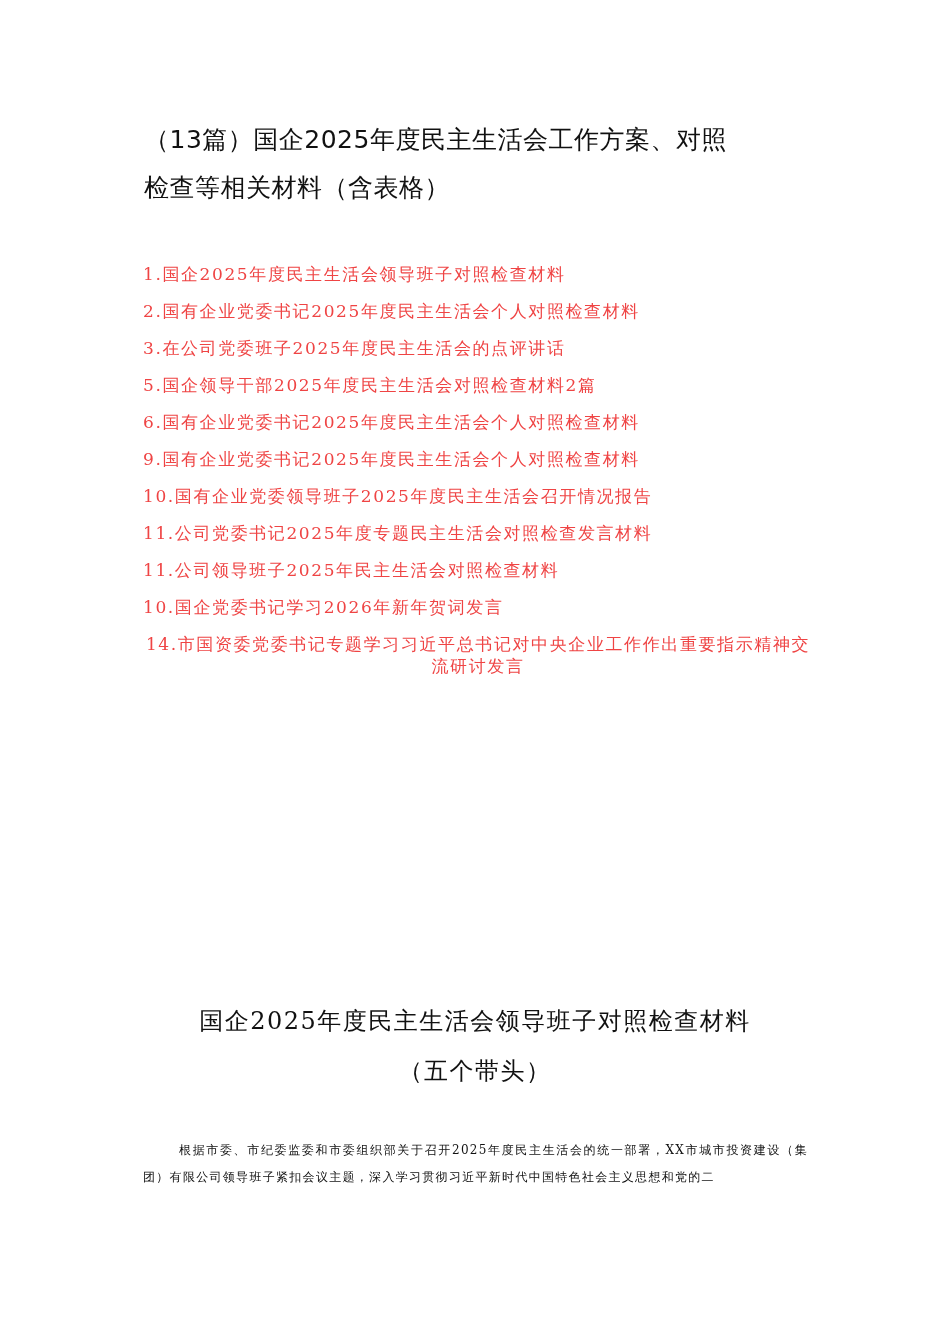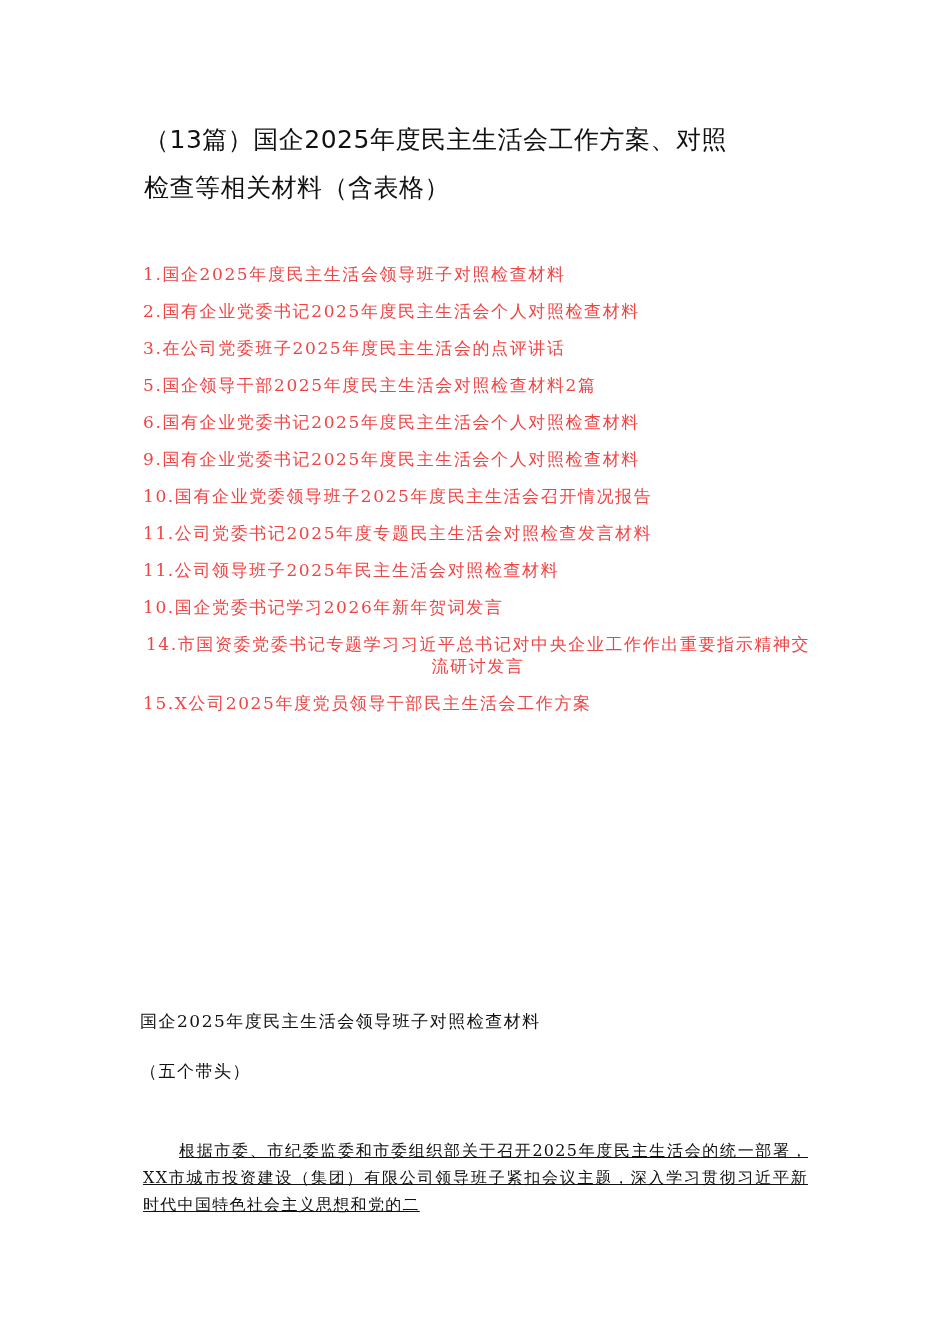--- a/index.html
+++ b/index.html
@@ -51,42 +51,41 @@
       color: #ef4444;
     }
     .toc-item.multi {
       text-align: center;
     }
     .doc-title {
       position: absolute;
       left: 140px;
       top: 996px;
       width: 670px;
-      text-align: left;
-      font-size: 17px;
+      text-align: center;
+      font-size: 24px;
       line-height: 50px;
       letter-spacing: 1.5px;
       color: #111;
     }
     .doc-subtitle {
       display: block;
     }
     .body-para {
       position: absolute;
       left: 143px;
       top: 1137px;
       width: 665px;
       margin: 0;
-      font-size: 16px;
+      font-size: 12px;
       line-height: 27px;
       text-indent: 36px;
       letter-spacing: 1.3px;
       text-align: justify;
       color: #111;
-      text-decoration: underline;
     }
   </style>
 </head>
 <body>
 
 <div class="page">
 
   <div class="main-title">
     <div>（13篇）国企2025年度民主生活会工作方案、对照</div>
     <div>检查等相关材料（含表格）</div>
@@ -97,21 +96,20 @@
     <li class="toc-item">2.国有企业党委书记2025年度民主生活会个人对照检查材料</li>
     <li class="toc-item">3.在公司党委班子2025年度民主生活会的点评讲话</li>
     <li class="toc-item">5.国企领导干部2025年度民主生活会对照检查材料2篇</li>
     <li class="toc-item">6.国有企业党委书记2025年度民主生活会个人对照检查材料</li>
     <li class="toc-item">9.国有企业党委书记2025年度民主生活会个人对照检查材料</li>
     <li class="toc-item">10.国有企业党委领导班子2025年度民主生活会召开情况报告</li>
     <li class="toc-item">11.公司党委书记2025年度专题民主生活会对照检查发言材料</li>
     <li class="toc-item">11.公司领导班子2025年民主生活会对照检查材料</li>
     <li class="toc-item">10.国企党委书记学习2026年新年贺词发言</li>
     <li class="toc-item multi">14.市国资委党委书记专题学习习近平总书记对中央企业工作作出重要指示精神交流研讨发言</li>
-    <li class="toc-item">15.X公司2025年度党员领导干部民主生活会工作方案</li>
   </ul>
 
   <div class="doc-title">
     <div>国企2025年度民主生活会领导班子对照检查材料</div>
     <div class="doc-subtitle">（五个带头）</div>
   </div>
 
   <p class="body-para">根据市委、市纪委监委和市委组织部关于召开2025年度民主生活会的统一部署，XX市城市投资建设（集团）有限公司领导班子紧扣会议主题，深入学习贯彻习近平新时代中国特色社会主义思想和党的二</p>
 
 </div>

